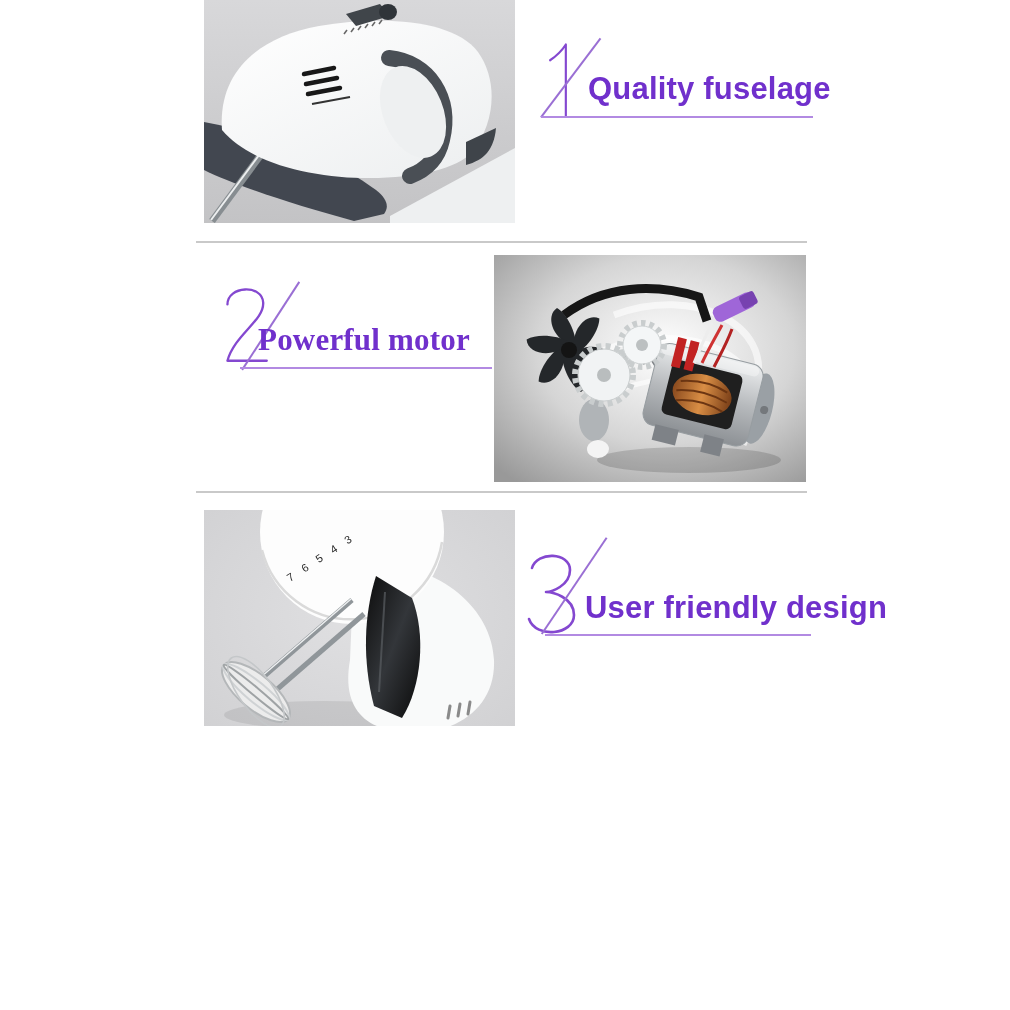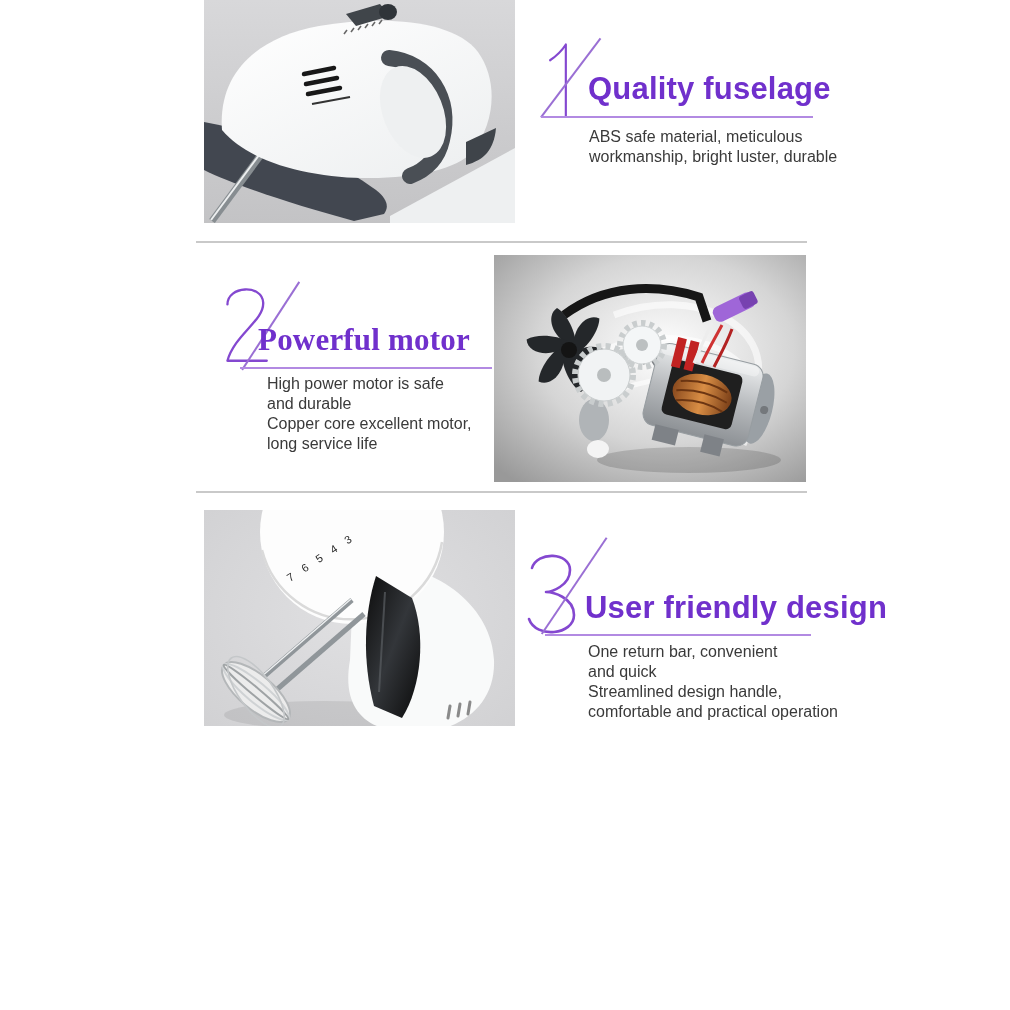--- a/index.html
+++ b/index.html
@@ -114,22 +114,20 @@
     </svg>
   </div>
   <div class="numglyph num1">
     <svg viewBox="0 0 60 94">
         <use href="#num-1" stroke="currentColor" stroke-width="2.6"></use>
       </svg>
   </div>
   <div class="slash sl1"></div>
   <h2 class="sec-title t1">Quality fuselage</h2>
   <div class="t-underline u1"></div>
-  <p class="sec-body b1">ABS safe material, meticulous
-workmanship, bright luster, durable</p>
 
   <div class="divider d1"></div>
 
   <div class="photo ph2">
     <svg viewBox="0 0 312 227" preserveAspectRatio="none">
       <defs>
         <radialGradient id="p2bg" cx="0.55" cy="0.42" r="0.75">
           <stop offset="0" stop-color="#ffffff"></stop>
             <stop offset="0.55" stop-color="#d5d5d5"></stop>
             <stop offset="1" stop-color="#999999"></stop>
@@ -198,24 +196,20 @@
     </svg>
   </div>
   <div class="numglyph num2">
     <svg viewBox="0 0 60 94">
         <use href="#num-2" stroke="currentColor" stroke-width="2.6"></use>
       </svg>
   </div>
   <div class="slash sl2"></div>
   <h2 class="sec-title t2">Powerful motor</h2>
   <div class="t-underline u2"></div>
-  <p class="sec-body b2">High power motor is safe
-and durable
-Copper core excellent motor,
-long service life</p>
 
   <div class="divider d2"></div>
 
   <div class="photo ph3">
     <svg viewBox="0 0 311 231" preserveAspectRatio="none">
       <defs>
         <radialGradient id="p3bg" cx="0.5" cy="0.45" r="0.85">
           <stop offset="0" stop-color="#e0e0e2"></stop>
             <stop offset="1" stop-color="#cecED0"></stop>
         </radialGradient>
@@ -250,24 +244,20 @@
     </svg>
   </div>
   <div class="numglyph num3">
     <svg viewBox="0 0 60 94">
         <use href="#num-3" stroke="currentColor" stroke-width="2.6"></use>
       </svg>
   </div>
   <div class="slash sl3"></div>
   <h2 class="sec-title t3">User friendly design</h2>
   <div class="t-underline u3"></div>
-  <p class="sec-body b3">One return bar, convenient
-and quick
-Streamlined design handle,
-comfortable and practical operation</p>
 
   <div class="divider d3"></div>
 
   <div class="photo ph4">
     <svg viewBox="0 0 311 238" preserveAspectRatio="none">
       <defs>
         <linearGradient id="p4bg" x1="0" y1="0" x2="0" y2="1">
           <stop offset="0" stop-color="#c5c5c7"></stop>
             <stop offset="1" stop-color="#d2d2d4"></stop>
         </linearGradient>

